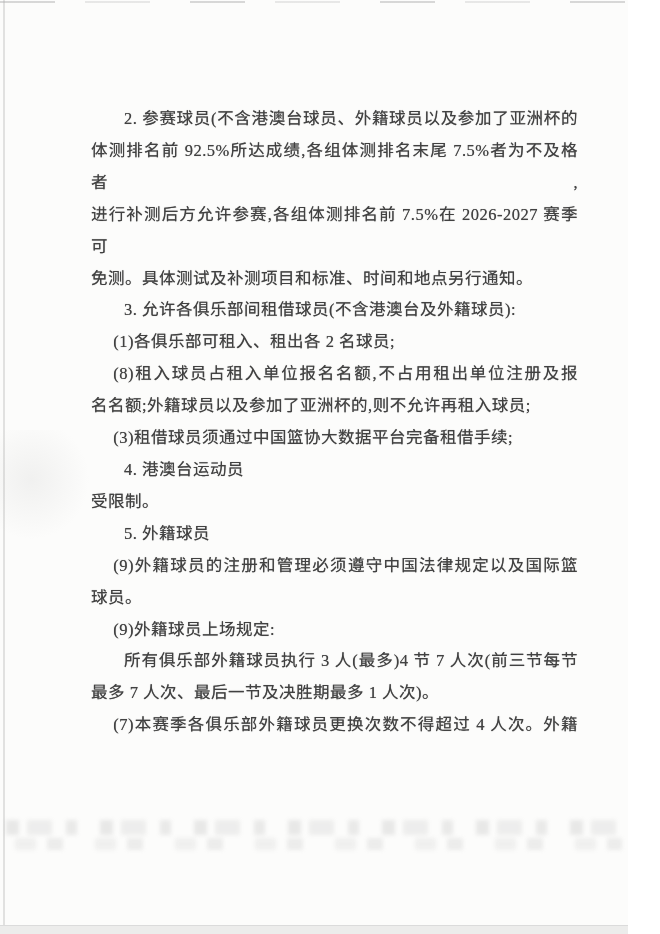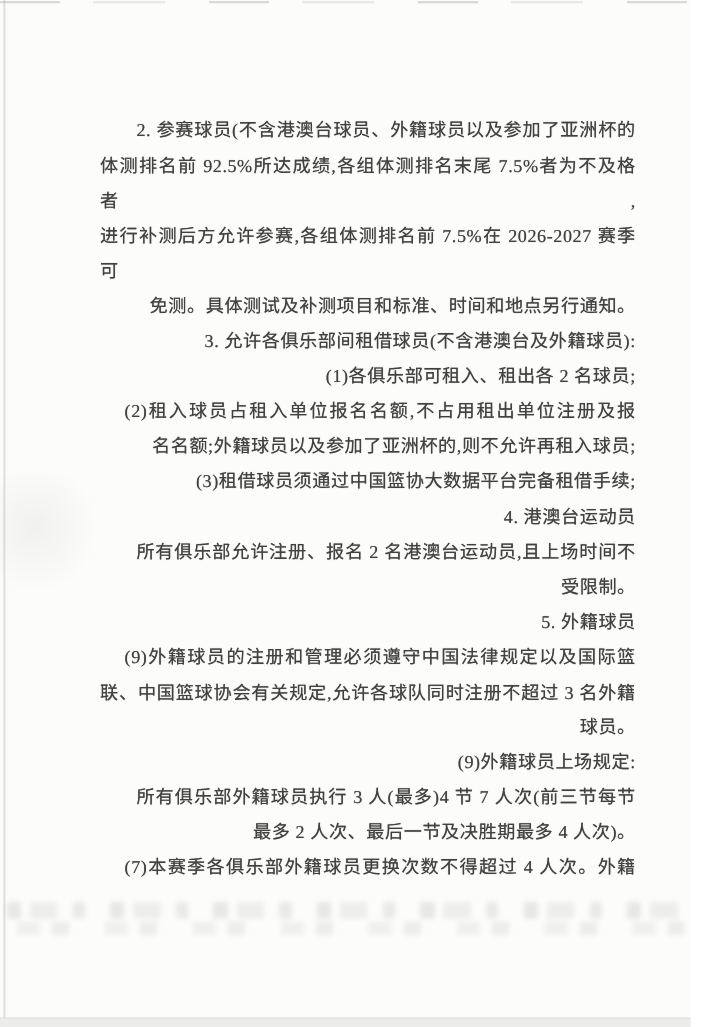--- a/index.html
+++ b/index.html
@@ -77,21 +77,21 @@
     top: 103px;
     width: 487px;
     font-size: 16.5px;
     line-height: 31.9px;
     color: #414141;
     letter-spacing: 0.5px;
     text-shadow: 0 0 0.7px rgba(70,70,70,0.75);
   }
   .line {
     min-height: 31.9px;
-    text-align: right;
+    text-align: left;
     overflow: visible;
   }
   .line.full {
     text-align: justify;
     text-align-last: justify;
   }
   .line.indent-item { padding-left: 2em; }
   .line.indent-para { padding-left: 2em; }
   .line.indent-sub  { padding-left: 1.35em; }
   .line.indent-none { padding-left: 0; }
@@ -105,31 +105,29 @@
   <div class="smudge"></div>
 
   <div class="content">
 
   <div class="line indent-item full">2. 参赛球员(不含港澳台球员、外籍球员以及参加了亚洲杯的</div>
       <div class="line indent-none full">体测排名前 92.5%所达成绩,各组体测排名末尾 7.5%者为不及格者,</div>
       <div class="line indent-none full">进行补测后方允许参赛,各组体测排名前 7.5%在 2026-2027 赛季可</div>
       <div class="line indent-none">免测。具体测试及补测项目和标准、时间和地点另行通知。</div>
       <div class="line indent-item">3. 允许各俱乐部间租借球员(不含港澳台及外籍球员):</div>
       <div class="line indent-sub">(1)各俱乐部可租入、租出各 2 名球员;</div>
-      <div class="line indent-sub full">(2)租入球员占租入单位报名名额,不占用租出单位注册及报</div>
+      <div class="line indent-sub full">(8)租入球员占租入单位报名名额,不占用租出单位注册及报</div>
       <div class="line indent-none">名名额;外籍球员以及参加了亚洲杯的,则不允许再租入球员;</div>
       <div class="line indent-sub">(3)租借球员须通过中国篮协大数据平台完备租借手续;</div>
       <div class="line indent-item">4. 港澳台运动员</div>
-      <div class="line indent-para full">所有俱乐部允许注册、报名 2 名港澳台运动员,且上场时间不</div>
       <div class="line indent-none">受限制。</div>
       <div class="line indent-item">5. 外籍球员</div>
       <div class="line indent-sub full">(9)外籍球员的注册和管理必须遵守中国法律规定以及国际篮</div>
-      <div class="line indent-none full">联、中国篮球协会有关规定,允许各球队同时注册不超过 3 名外籍</div>
       <div class="line indent-none">球员。</div>
       <div class="line indent-sub">(9)外籍球员上场规定:</div>
       <div class="line indent-para full">所有俱乐部外籍球员执行 3 人(最多)4 节 7 人次(前三节每节</div>
-      <div class="line indent-none">最多 2 人次、最后一节及决胜期最多 4 人次)。</div>
+      <div class="line indent-none">最多 7 人次、最后一节及决胜期最多 1 人次)。</div>
       <div class="line indent-sub full">(7)本赛季各俱乐部外籍球员更换次数不得超过 4 人次。外籍</div>
     </div>
 
   <div class="ghost-band"></div>
   <div class="edge-bottom"></div>
 </div>
 
 </body></html>

